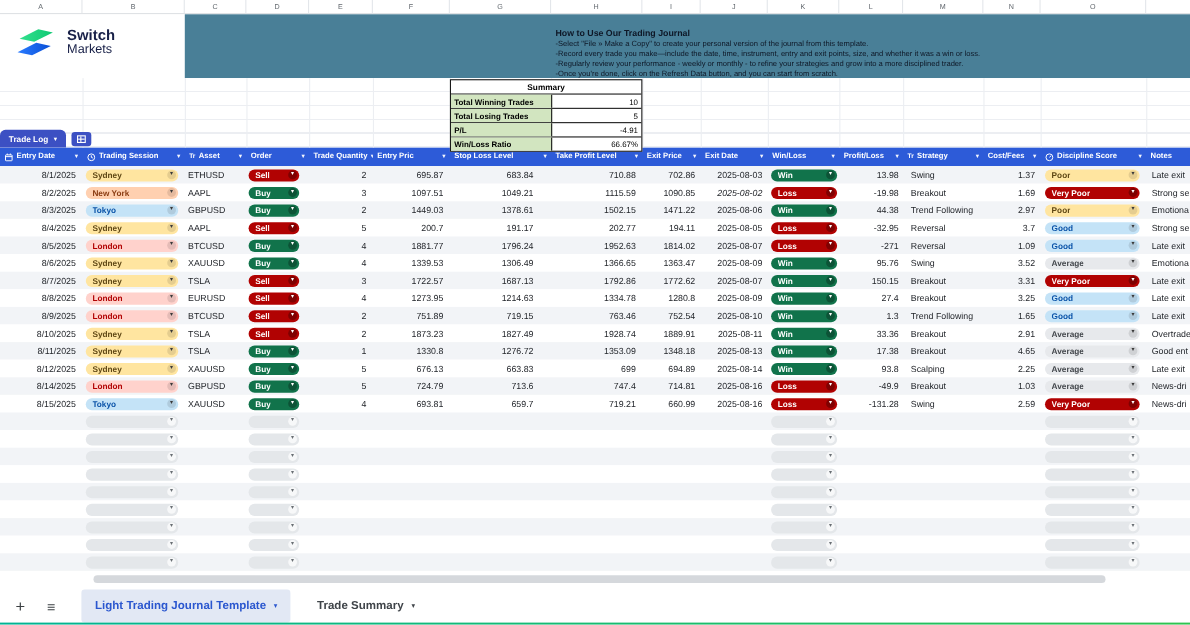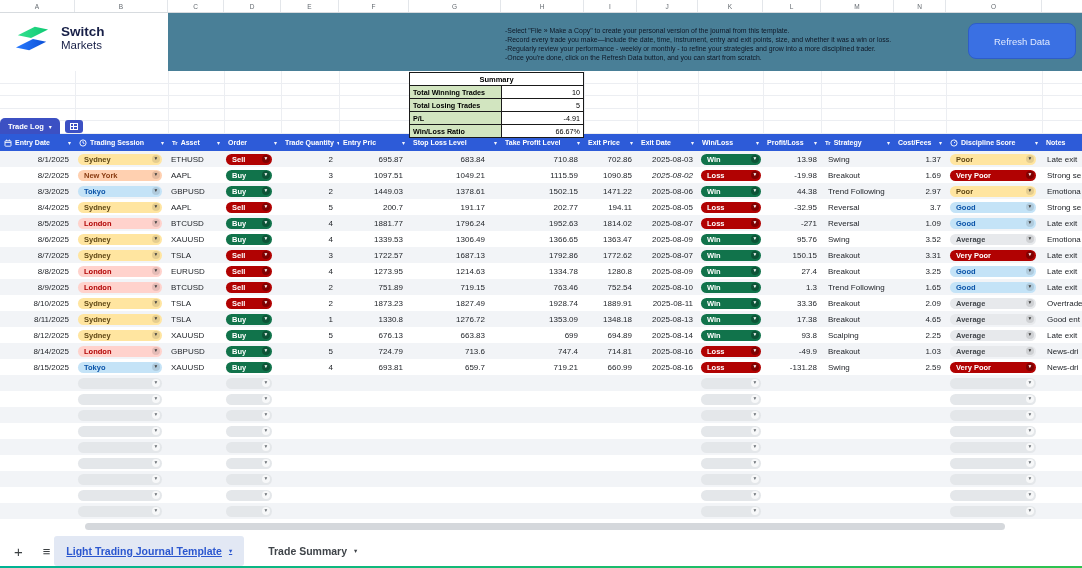--- a/index.html
+++ b/index.html
@@ -73,21 +73,21 @@
   .pill{height:11px;border-radius:6px;background:#e4e7ea;display:flex;align-items:center;
         justify-content:flex-end;padding-right:2px;box-sizing:border-box;}
   .pill .arr{background:#f7f8f9;color:#6a6f74;margin-left:0;}
   
   .below{position:relative;height:50px;background:#fff;}
   .hscroll{position:absolute;left:85px;top:4px;width:920px;height:7px;background:#d5d8dc;border-radius:4px;}
   .tabbar{position:absolute;left:0;right:0;top:16px;height:32px;display:flex;align-items:center;}
   .plus{margin-left:14px;font-size:15px;color:#3c4043;}
   .ham{margin-left:20px;font-size:13px;color:#3c4043;}
   .stab{display:flex;align-items:center;height:30px;padding:0 12px;font-size:10.5px;white-space:nowrap;}
-  .stab-active{margin-left:4px;background:#e2e8f4;color:#2b57cf;font-weight:700;border-radius:3px;text-decoration:underline;}
+  .stab-active{margin-left:24px;background:#e2e8f4;color:#2b57cf;font-weight:700;border-radius:3px;}
   .stab-plain{margin-left:12px;color:#3f4449;font-weight:600;}
   .tarr{margin-left:7px;font-size:6.5px;}
   .greenline{position:absolute;left:0;right:0;bottom:0;height:3px;
              background:linear-gradient(90deg,#00b394,#2ec34f);}
 </style>
 </head>
 <body>
 
 <div class="sheet">
 
@@ -126,26 +126,26 @@
         </defs>
         <polygon points="8,15 26,6 40,9 22,18" fill="url(#lg1)"></polygon>
         <polygon points="6,28 24,19 38,22 20,31" fill="url(#lg2)"></polygon>
       </svg>
       <div class="logo-text">
         <span class="logo-line1">Switch</span>
         <span class="logo-line2">Markets</span>
       </div>
     </div>
     <div class="instr">
+      <div class="instr-title">How to Use Our Trading Journal</div>
       <div class="instr-line">-Select "File » Make a Copy" to create your personal version of the journal from this template.</div>
       <div class="instr-line">-Record every trade you make—include the date, time, instrument, entry and exit points,  size, and whether it was a win or loss.</div>
       <div class="instr-line">-Regularly review your performance - weekly or monthly - to refine your strategies and grow into a more disciplined trader.</div>
       <div class="instr-line">-Once you're done, click on the Refresh Data button, and you can start from scratch.</div>
     </div>
-    <div class="refresh-btn">Refresh Data</div>
   </div>
 
   <div class="upper" id="upper">
     <div class="summary">
       <div class="sumrow sum-title">Summary</div>
       <div class="sumrow">
         <div class="sum-label">Total Winning Trades</div>
         <div class="sum-value">10</div>
       </div>
       <div class="sumrow">
@@ -881,21 +881,21 @@
             <span class="arr">▾</span>
           </div>
         </div>
         <div class="td al-r pr4" style="width: 58px;">
           <span>33.36</span>
         </div>
         <div class="td al-l pl7" style="width: 73px;">
           <span>Breakout</span>
         </div>
         <div class="td al-r pr5" style="width: 52px;">
-          <span>2.09</span>
+          <span>2.91</span>
         </div>
         <div class="td al-l" style="width: 96px; padding-left: 4px;">
           <div class="chip chip-gray chip-light" style="width: 86px;">
             <span class="clabel">Average</span>
             <span class="arr">▾</span>
           </div>
         </div>
         <div class="td al-l pl5" style="width: 88px;">
           <span>Overtrade</span>
         </div>

